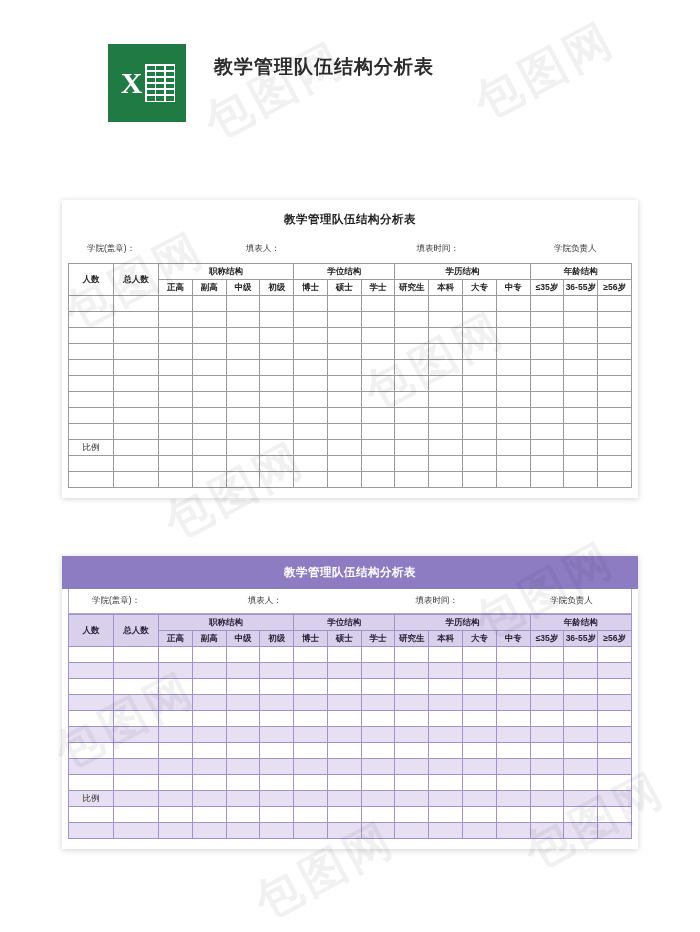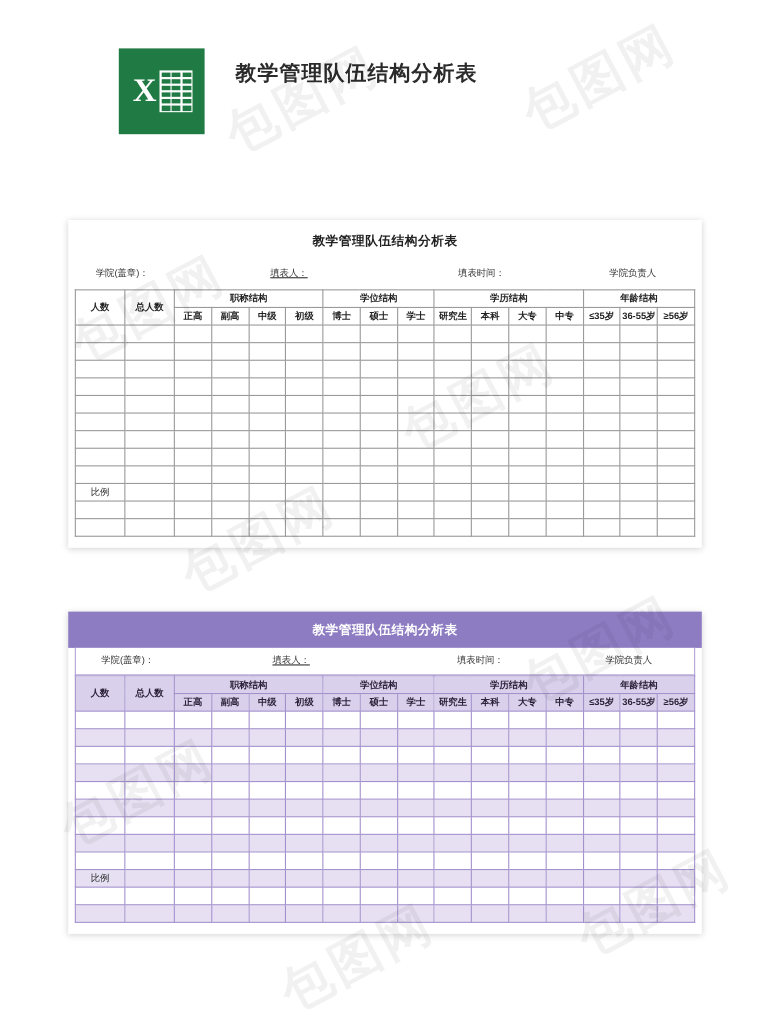--- a/index.html
+++ b/index.html
@@ -129,21 +129,21 @@
   .sheet-2 .meta-row {
     background: #ffffff;
     border: 1px solid #b3a4d4;
     border-top: none;
     border-left: 1px solid #b3a4d4;
     margin: 0 6px;
     padding: 6px 8px;
   }
   .meta-cell { white-space: nowrap; }
   .meta-1 { width: 30%; margin-left: 15px; }
-  .meta-2 { width: 30%; text-decoration: underline; }
+  .meta-2 { width: 30%; }
   .meta-3 { width: 26%; padding-left: 12px; }
   .meta-4 { width: 14%; text-align: left; }
 
   table.grid {
     border-collapse: collapse;
     table-layout: fixed;
     width: 100%;
     font-size: 8.5px;
     color: #222;
   }

